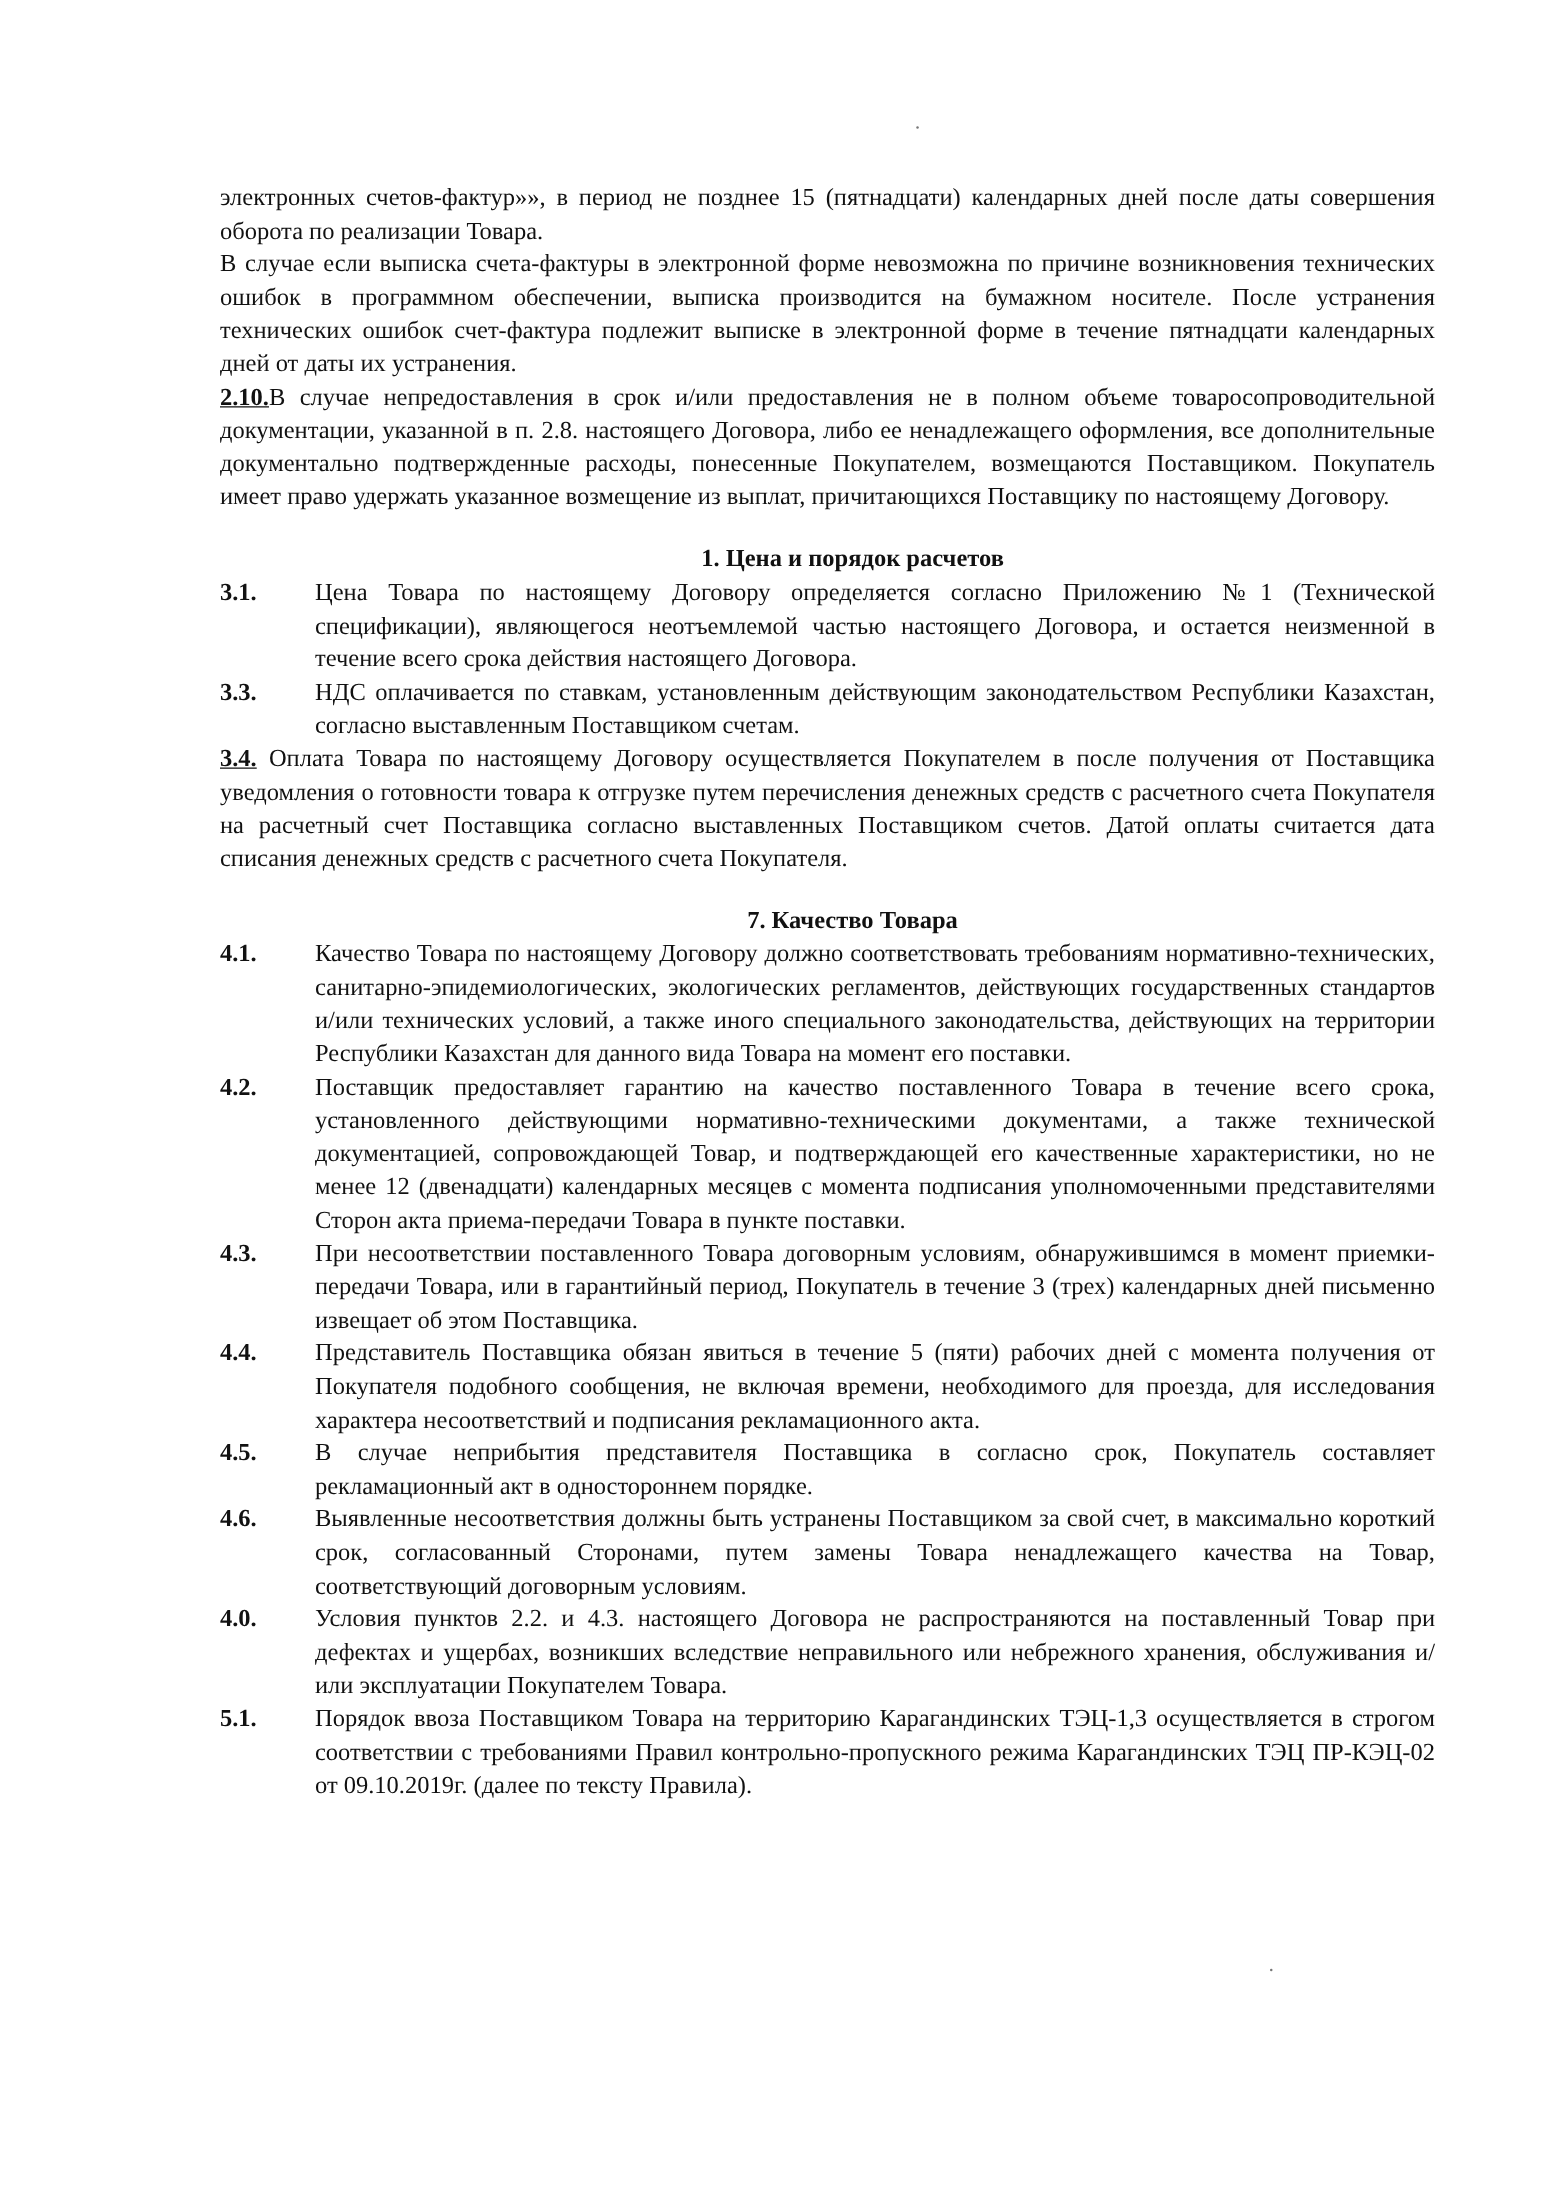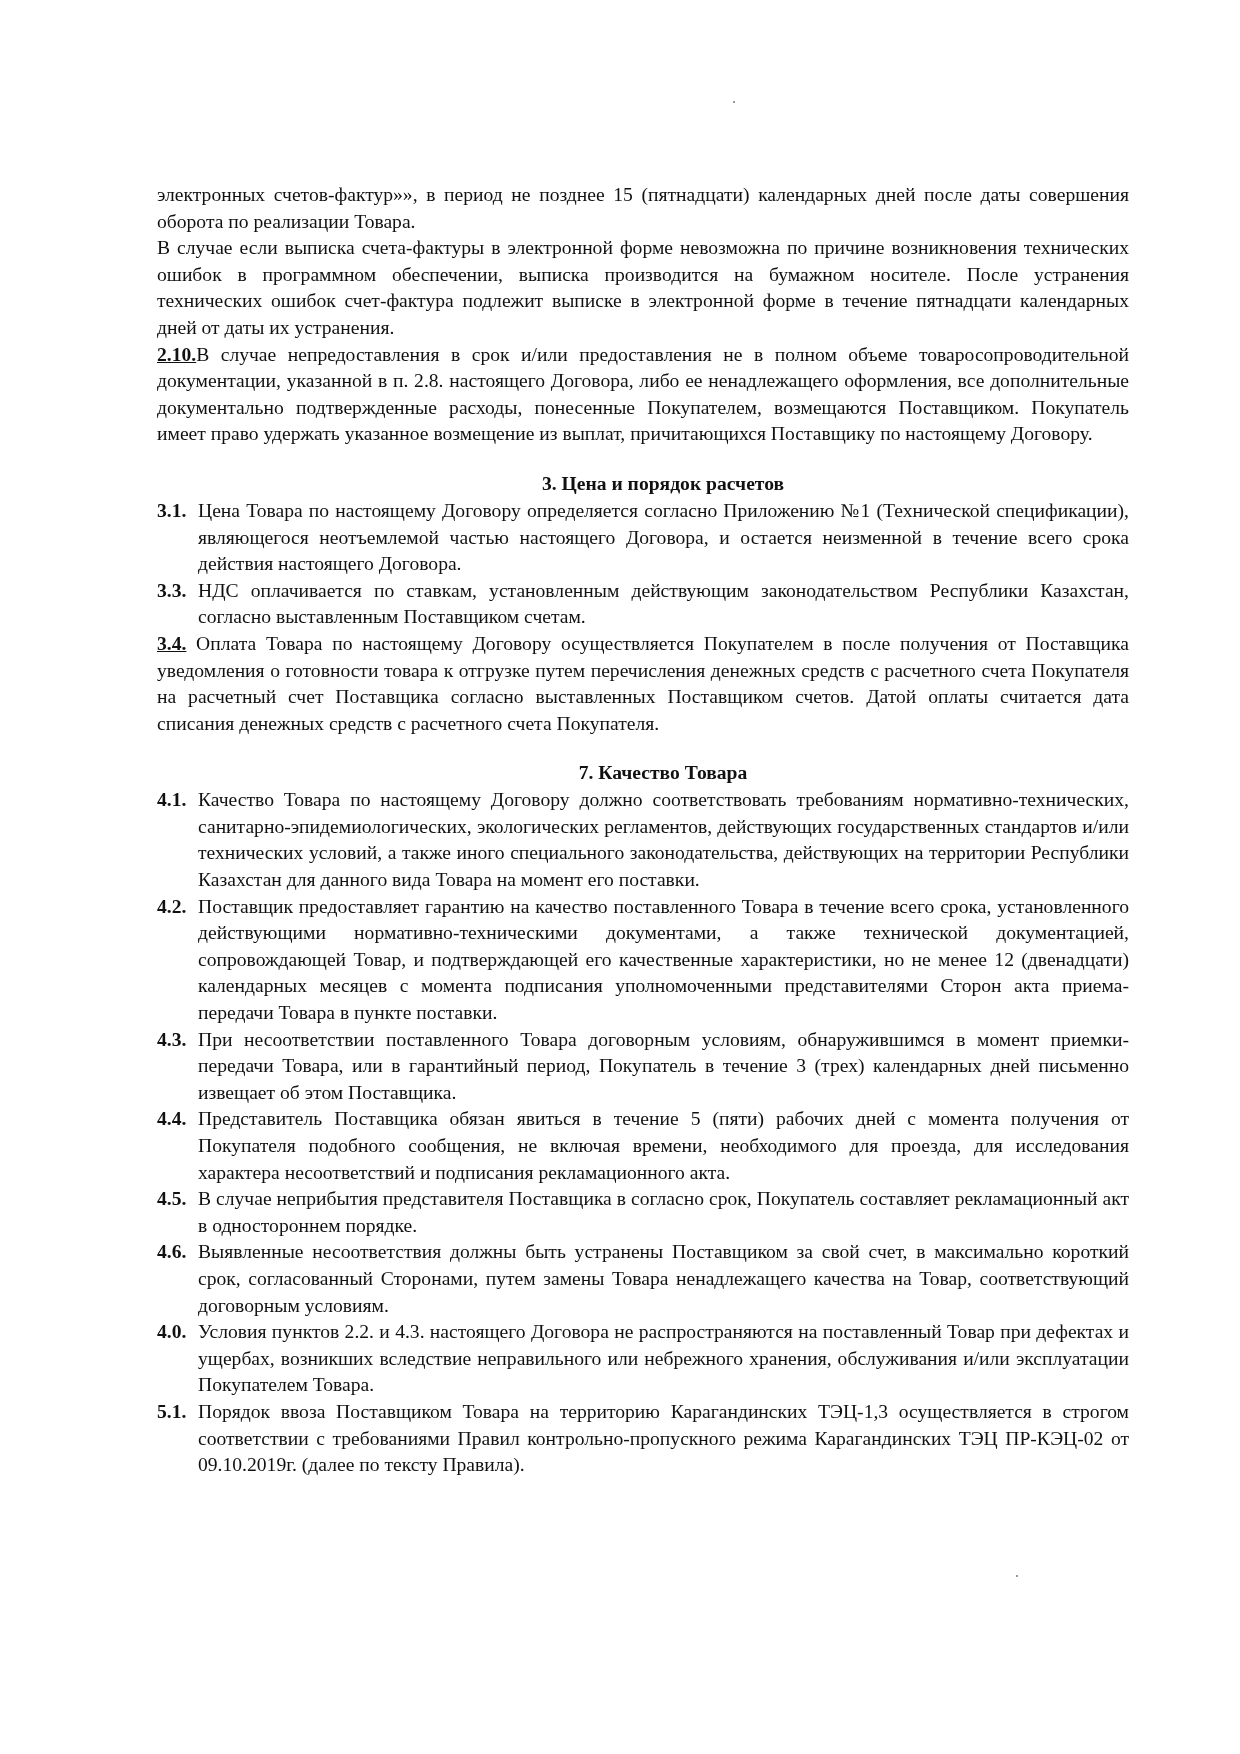--- a/index.html
+++ b/index.html
@@ -10,43 +10,43 @@
     body {
       width: 1240px;
       height: 1754px;
       position: relative;
       overflow: hidden;
       font-family: "Liberation Serif", "DejaVu Serif", serif;
       color: #111111;
     }
     .page {
       position: absolute;
-      left: 157px;
+      left: 176px;
       top: 146px;
       width: 972px;
       font-size: 19.6px;
       line-height: 26.6px;
-      margin-top: 36px;
     }
     .para {
       margin: 0;
       text-align: justify;
       text-align-last: left;
     }
     .bold { font-weight: bold; text-decoration: underline; }
     .section-title {
       text-align: center;
       font-weight: bold;
       margin: 22px 0 0 0;
       padding-left: 40px;
       line-height: 28px;
     }
     .item {
       display: flex;
       margin: 0;
+      gap: 35px;
     }
     .item .num {
       flex: 0 0 41px;
       font-weight: bold;
       white-space: nowrap;
     }
     .item .txt {
       flex: 1 1 auto;
       text-align: justify;
     }
@@ -72,21 +72,21 @@
 
 <div class="speck" style="left:733px;top:101px;"></div>
 <div class="speck" style="left:1016px;top:1575px;"></div>
 
 <div class="page">
 
   <p class="para">электронных счетов-фактур»», в период не позднее 15 (пятнадцати) календарных дней после даты совершения оборота по реализации Товара.</p>
   <p class="para">В случае если выписка счета-фактуры в электронной форме невозможна по причине возникновения технических ошибок в программном обеспечении,  выписка производится на бумажном носителе. После устранения технических ошибок счет-фактура подлежит выписке в электронной форме в течение пятнадцати календарных дней от даты  их устранения.</p>
   <p class="para"><span class="bold">2.10.</span><span>В случае непредоставления в срок и/или предоставления не в полном объеме товаросопроводительной документации,  указанной в п. 2.8. настоящего Договора, либо ее ненадлежащего оформления, все дополнительные документально подтвержденные расходы, понесенные Покупателем,  возмещаются  Поставщиком. Покупатель имеет право удержать указанное возмещение из выплат, причитающихся Поставщику по настоящему Договору.</span></p>
 
-  <div class="section-title">3.   Цена и порядок расчетов</div>
+  <div class="section-title">1.   Цена и порядок расчетов</div>
 
   <div class="item">
     <span class="num">3.1.</span>
     <span class="txt">Цена Товара по настоящему Договору определяется согласно Приложению №1 (Технической спецификации), являющегося неотъемлемой частью настоящего Договора, и остается неизменной в течение всего срока действия настоящего Договора.</span>
   </div>
 
 
   <div class="item">
     <span class="num">3.3.</span>
     <span class="txt">НДС оплачивается по ставкам, установленным действующим законодательством Республики Казахстан, согласно выставленным Поставщиком счетам.</span>

